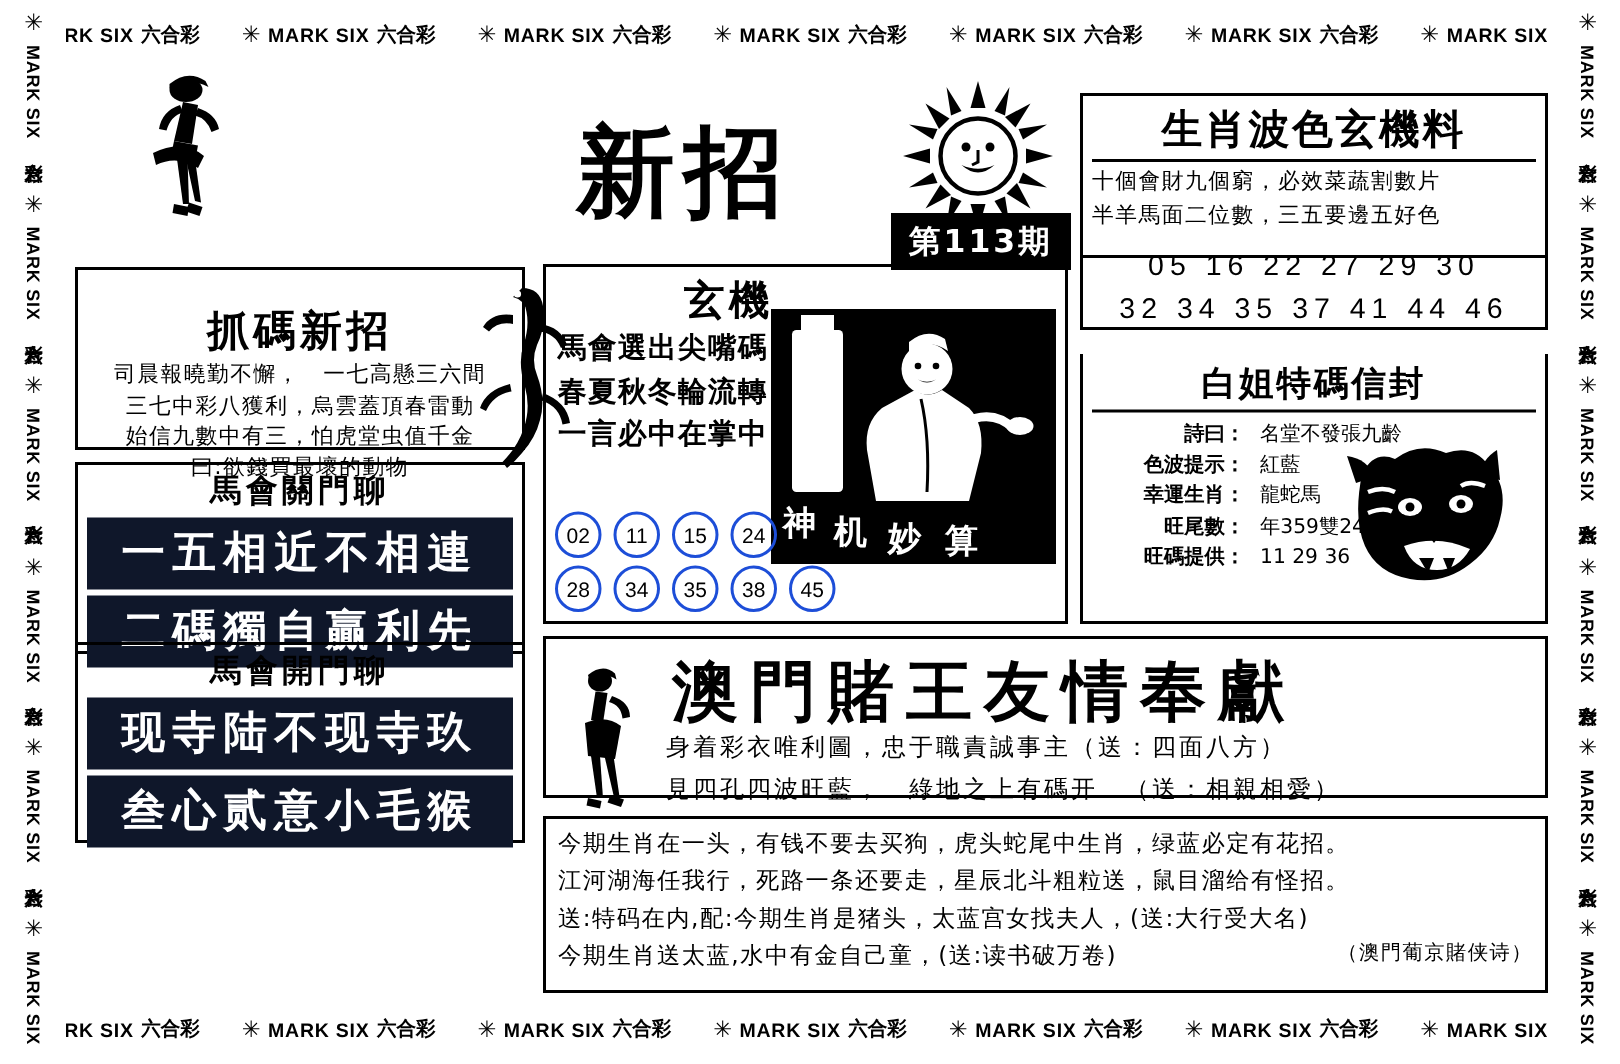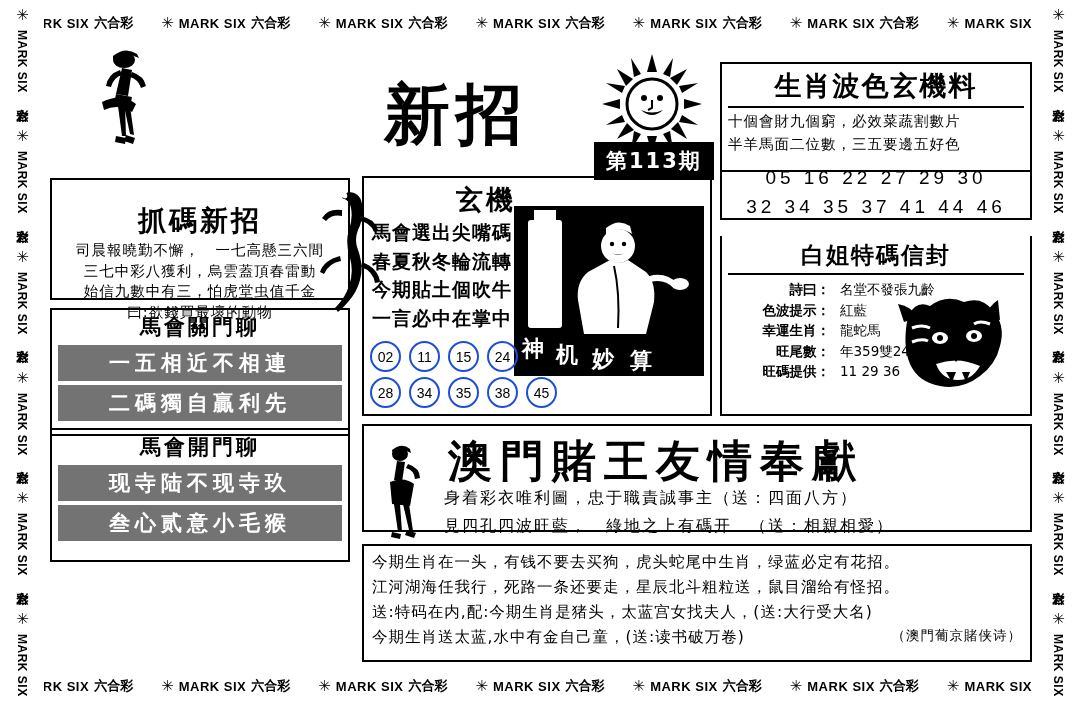--- a/index.html
+++ b/index.html
@@ -45,21 +45,21 @@
   
   #zhama{left:6px;top:132px;width:300px;height:122px;padding:22px 8px;}
   #zhama .h{font-family:"DejaVu Sans",sans-serif;font-weight:bold;font-size:28px;text-align:center;letter-spacing:3px;}
   #zhama .ln{font-size:14.5px;text-align:center;line-height:1.42;font-family:"DejaVu Sans",sans-serif;letter-spacing:1px;}
 
   
   .lizard{position:absolute;left:268px;top:140px;width:86px;height:150px;}
 
   
   .sec-title{font-family:"DejaVu Sans",sans-serif;font-weight:bold;font-size:21px;text-align:center;letter-spacing:3px;}
-  .blackbar{background:#737373;color:#fff;text-align:center;font-family:"DejaVu Sans",sans-serif;font-weight:bold;font-size:21px;letter-spacing:5px;padding:4px 0;margin:4px 0;}
+  .blackbar{background:#0f172a;color:#fff;text-align:center;font-family:"DejaVu Sans",sans-serif;font-weight:bold;font-size:29px;letter-spacing:5px;padding:4px 0;margin:4px 0;}
   #horse1{left:6px;top:262px;width:300px;height:128px;padding:3px 6px 6px;}
   #horse2{left:6px;top:382px;width:300px;height:134px;padding:3px 6px 6px;}
 
   
   #xuanji{left:318px;top:130px;width:350px;height:240px;}
   .xj-title{position:absolute;left:92px;top:4px;font-family:"DejaVu Sans",sans-serif;font-weight:bold;font-size:27px;letter-spacing:3px;}
   .xj-lines{position:absolute;left:8px;top:40px;width:150px;font-family:"DejaVu Sans",sans-serif;font-weight:bold;font-size:19px;line-height:1.5;letter-spacing:1px;}
   .xj-art{position:absolute;right:6px;top:28px;width:190px;height:170px;}
   .balls{position:absolute;left:6px;bottom:6px;width:250px;}
   .ballrow{display:flex;gap:8px;margin-top:5px;}
@@ -326,21 +326,20 @@
       <div class="sec-title">馬會開門聊</div>
       <div class="blackbar">现寺陆不现寺玖</div>
       <div class="blackbar">叁心贰意小毛猴</div>
     </div>
 
     <div class="blk bordered" id="xuanji">
       <div class="xj-title">玄機</div>
       <div class="xj-lines">
         <div>馬會選出尖嘴碼</div>
         <div>春夏秋冬輪流轉</div>
-        <div>今期貼土個吹牛</div>
         <div>一言必中在掌中</div>
       </div>
 
       <svg class="xj-art" viewBox="0 0 190 170">
         <rect x="0" y="0" width="190" height="170" fill="#000"></rect>
         <g fill="#fff">
           <rect x="14" y="14" width="34" height="108" rx="3"></rect>
           <rect x="20" y="4" width="22" height="12"></rect>
           <circle cx="104" cy="40" r="17"></circle>
           <path d="M92 30 q12 -12 26 -2 l-2 -8 q-12 -8 -24 2z" fill="#fff"></path>

